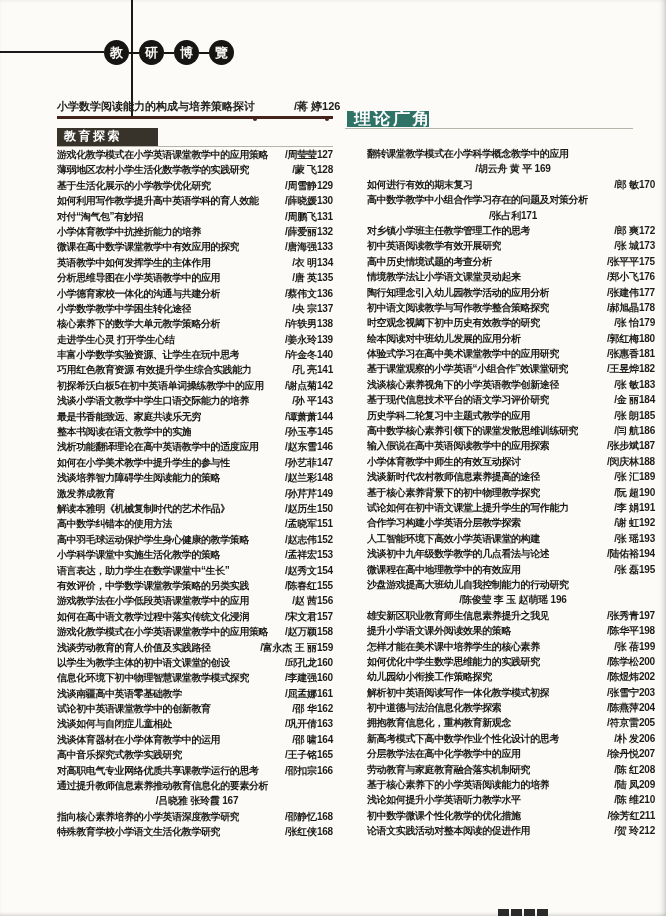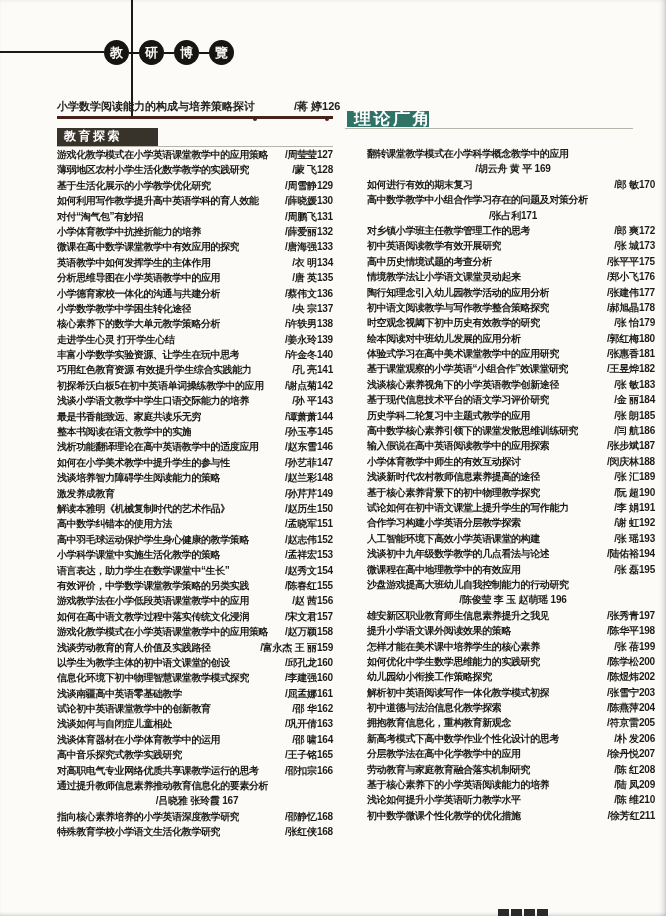--- a/index.html
+++ b/index.html
@@ -432,20 +432,24 @@
         <span class="a">/陆  凤209</span>
       </div>
       <div class="toc-row">
         <span class="t">浅论如何提升小学英语听力教学水平</span>
         <span class="a">/陈  维210</span>
       </div>
       <div class="toc-row">
         <span class="t">初中数学微课个性化教学的优化措施</span>
         <span class="a">/徐芳红211</span>
       </div>
+      <div class="toc-row">
+        <span class="t">论语文实践活动对整本阅读的促进作用</span>
+        <span class="a">/贺  玲212</span>
+      </div>
     </div>
 
   <div class="footer-frag">
     <i></i>
       <i></i>
       <i></i>
       <i></i>
   </div>
 
 </div>

